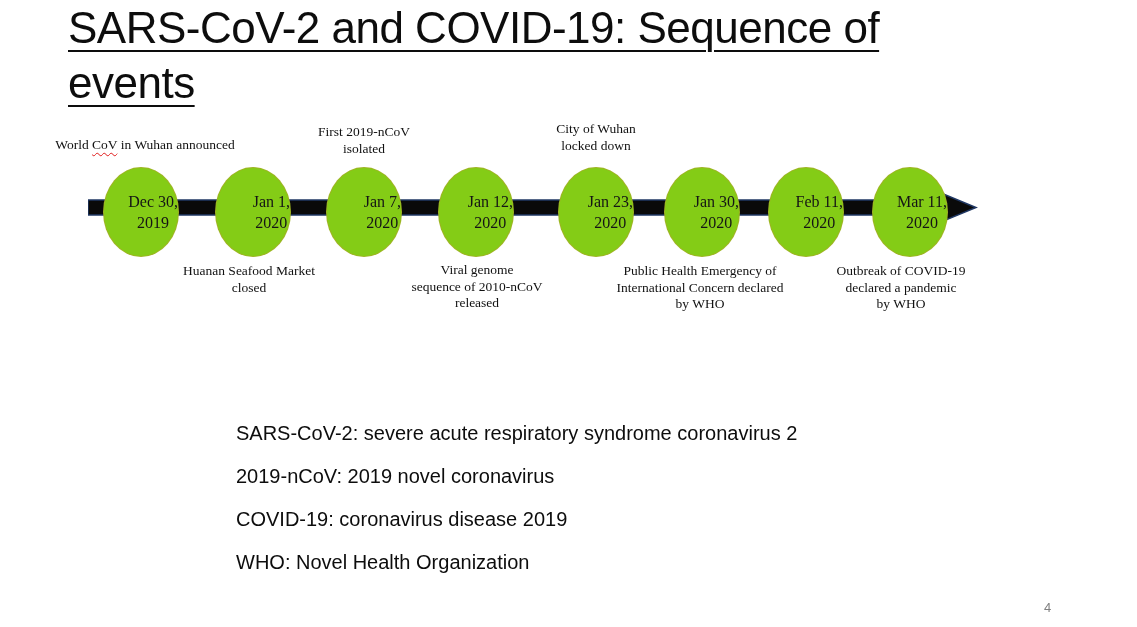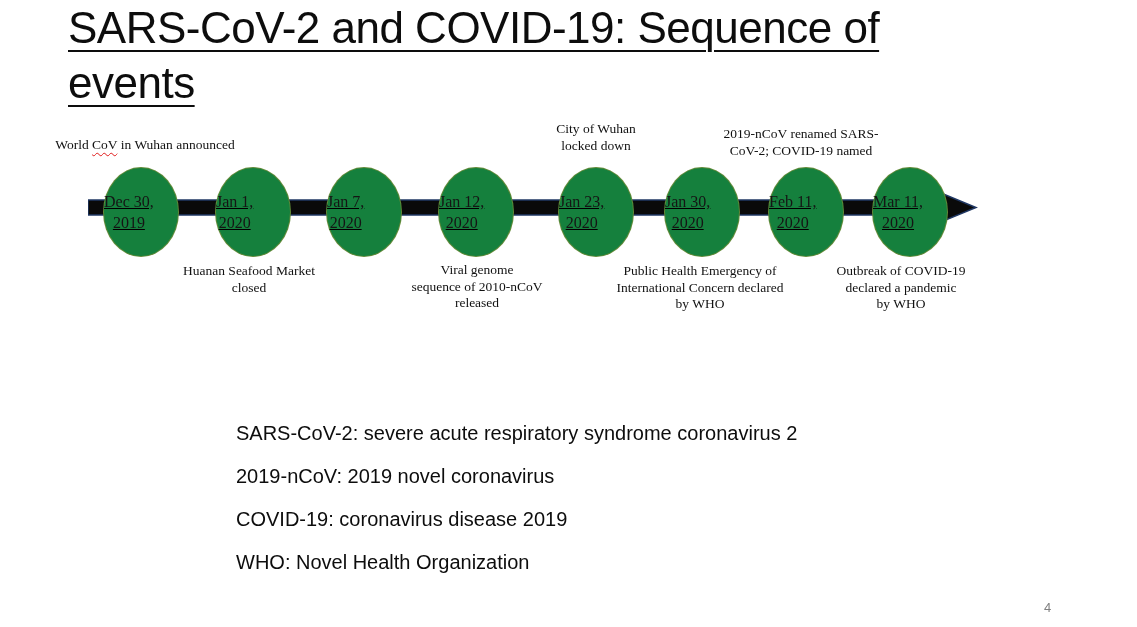--- a/index.html
+++ b/index.html
@@ -33,28 +33,27 @@
   
   #arrow-svg { position: absolute; left: 88px; top: 192px; }
 
   
   .circle {
     position: absolute;
     top: 167px;
     width: 76px;
     height: 90px;
     border-radius: 50%;
-    background: #15803d;
+    background: #84cc16;
     border: 1px solid rgba(190,150,50,0.45);
     box-sizing: border-box;
     display: flex;
     align-items: center;
-    justify-content: flex-start;
+    justify-content: flex-end;
     text-align: center;
-    text-decoration: underline;
   }
   .circle .date {
     font-family: "Liberation Serif", serif;
     font-size: 16px;
     line-height: 21px;
     color: #151515;
   }
 
   
   .evt-label {
@@ -129,26 +128,26 @@
   </div>
   <div class="circle" style="left:768px">
     <div class="date"><span>Feb 11,</span><br><span>2020</span></div>
   </div>
   <div class="circle" style="left:872px">
     <div class="date"><span>Mar 11,</span><br><span>2020</span></div>
   </div>
 
   <div class="evt-label" style="left:40px; top:137px; width:210px;"><span>World </span><span class="misspelled">CoV</span><span> in Wuhan announced</span></div>
 
+  <div class="evt-label" style="left:264px; top:124px; width:200px;">First 2019-nCoV
+isolated</div>
 
   <div class="evt-label" style="left:496px; top:121px; width:200px;">City of Wuhan
 locked down</div>
 
-  <div class="evt-label" style="left:691px; top:126px; width:220px;">2019-nCoV renamed SARS-
-CoV-2; COVID-19 named</div>
 
   <div class="evt-label" style="left:139px; top:263px; width:220px;">Huanan Seafood Market
 closed</div>
 
   <div class="evt-label" style="left:367px; top:262px; width:220px;">Viral genome
 sequence of 2010-nCoV
 released</div>
 
   <div class="evt-label" style="left:585px; top:263px; width:230px;">Public Health Emergency of
 International Concern declared

